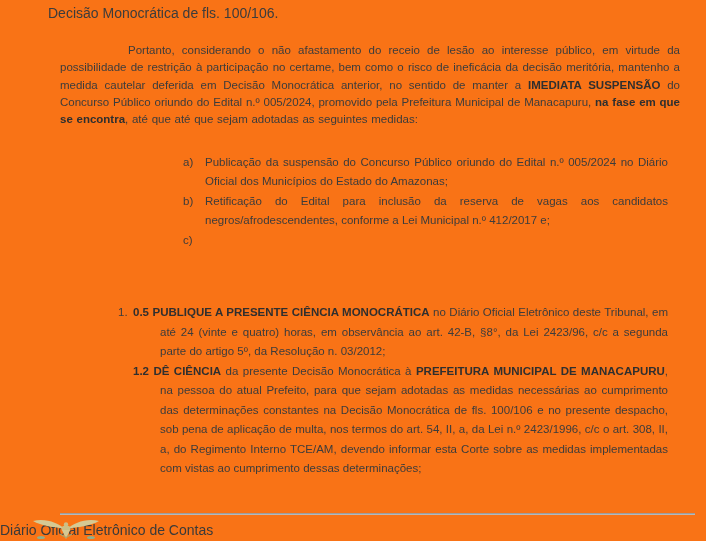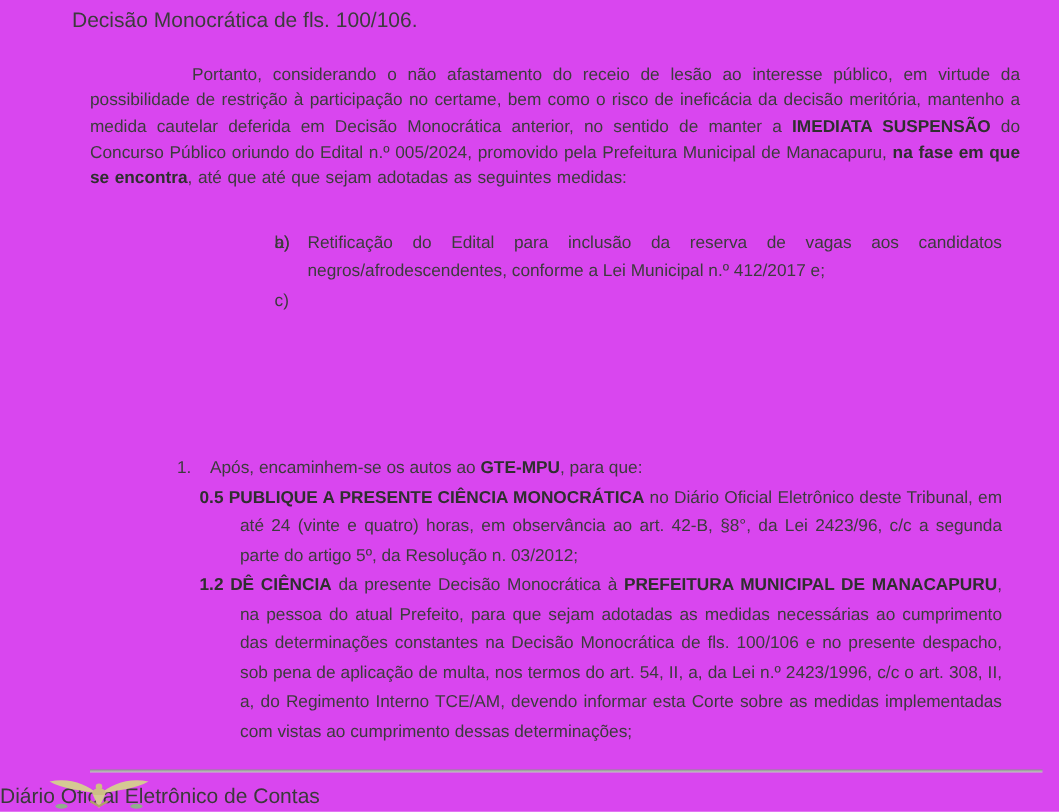--- a/index.html
+++ b/index.html
@@ -4,21 +4,21 @@
 <style>
   html, body { margin: 0; padding: 0; }
   body {
     width: 706px; height: 541px;
     background: #ffffff;
     font-family: "Liberation Sans", sans-serif;
     color: #3c3c3c;
     position: relative;
     overflow: hidden;
   }
-  .page { position: absolute; inset: 0; background: #d946ef; }
+  .page { position: absolute; inset: 0; background: #f97316; }
 
   .heading {
     position: absolute; left: 48px; top: 5px;
     font-size: 14px; line-height: 16px; color: #3c3c3c;
     white-space: nowrap;
   }
 
   .intro {
     position: absolute; left: 60px; top: 42px; width: 620px;
     font-size: 11.5px; line-height: 17.3px;
@@ -60,28 +60,28 @@
 </head>
 <body>
 
 <div class="page">
 
   <div class="heading">Decisão Monocrática de fls. 100/106.</div>
 
   <div class="intro"><span>Portanto, considerando o não afastamento do receio de lesão ao interesse público, em virtude da possibilidade de restrição à participação no certame, bem como o risco de ineficácia da decisão meritória, mantenho a medida cautelar deferida em Decisão Monocrática anterior, no sentido de manter a </span><b>IMEDIATA SUSPENSÃO</b><span> do Concurso Público oriundo do Edital n.º 005/2024, promovido pela Prefeitura Municipal de Manacapuru, </span><b>na fase em que se encontra</b><span>, até que até que sejam adotadas as seguintes medidas:</span></div>
 
   <div class="letter-list">
-      <div class="letter-item"><span class="letter-marker">a)</span></div>
+      <div class="letter-item"><span class="letter-marker">a)</span><span>Publicação da suspensão do Concurso Público oriundo do Edital n.º 005/2024 no Diário Oficial dos Municípios do Estado do Amazonas;</span></div>
       <div class="letter-item"><span class="letter-marker">b)</span><span>Retificação do Edital para inclusão da reserva de vagas aos candidatos negros/afrodescendentes, conforme a Lei Municipal n.º 412/2017 e;</span></div>
       <div class="letter-item"><span class="letter-marker">c)</span></div>
     </div>
 
   <div class="numbered-section">
     <div class="num-item">
-      <span class="num-marker">1.</span><span><span>Após, encaminhem-se os autos ao </span><b>GTE-MPU</b><span>, para que:</span></span>
+      <span class="num-marker">1.</span>
     </div>
     <div>
         <div class="sub-item"><b>0.5 </b><b>PUBLIQUE A PRESENTE CIÊNCIA MONOCRÁTICA</b><span> no Diário Oficial Eletrônico deste Tribunal, em até 24 (vinte e quatro) horas, em observância ao art. 42-B, §8°, da Lei 2423/96, c/c a segunda parte do artigo 5º, da Resolução n. 03/2012;</span></div>
         <div class="sub-item"><b>1.2 </b><b>DÊ CIÊNCIA</b><span> da presente Decisão Monocrática à </span><b>PREFEITURA MUNICIPAL DE MANACAPURU</b><span>, na pessoa do atual Prefeito, para que sejam adotadas as medidas necessárias ao cumprimento das determinações constantes na Decisão Monocrática de fls. 100/106 e no presente despacho, sob pena de aplicação de multa, nos termos do art. 54, II, a, da Lei n.º 2423/1996, c/c o art. 308, II, a, do Regimento Interno TCE/AM, devendo informar esta Corte sobre as medidas implementadas com vistas ao cumprimento dessas determinações;</span></div>
       </div>
   </div>
 
   <div class="footer-rule"></div>
 
   <div class="footer-title">Diário Oficial Eletrônico de Contas</div>

